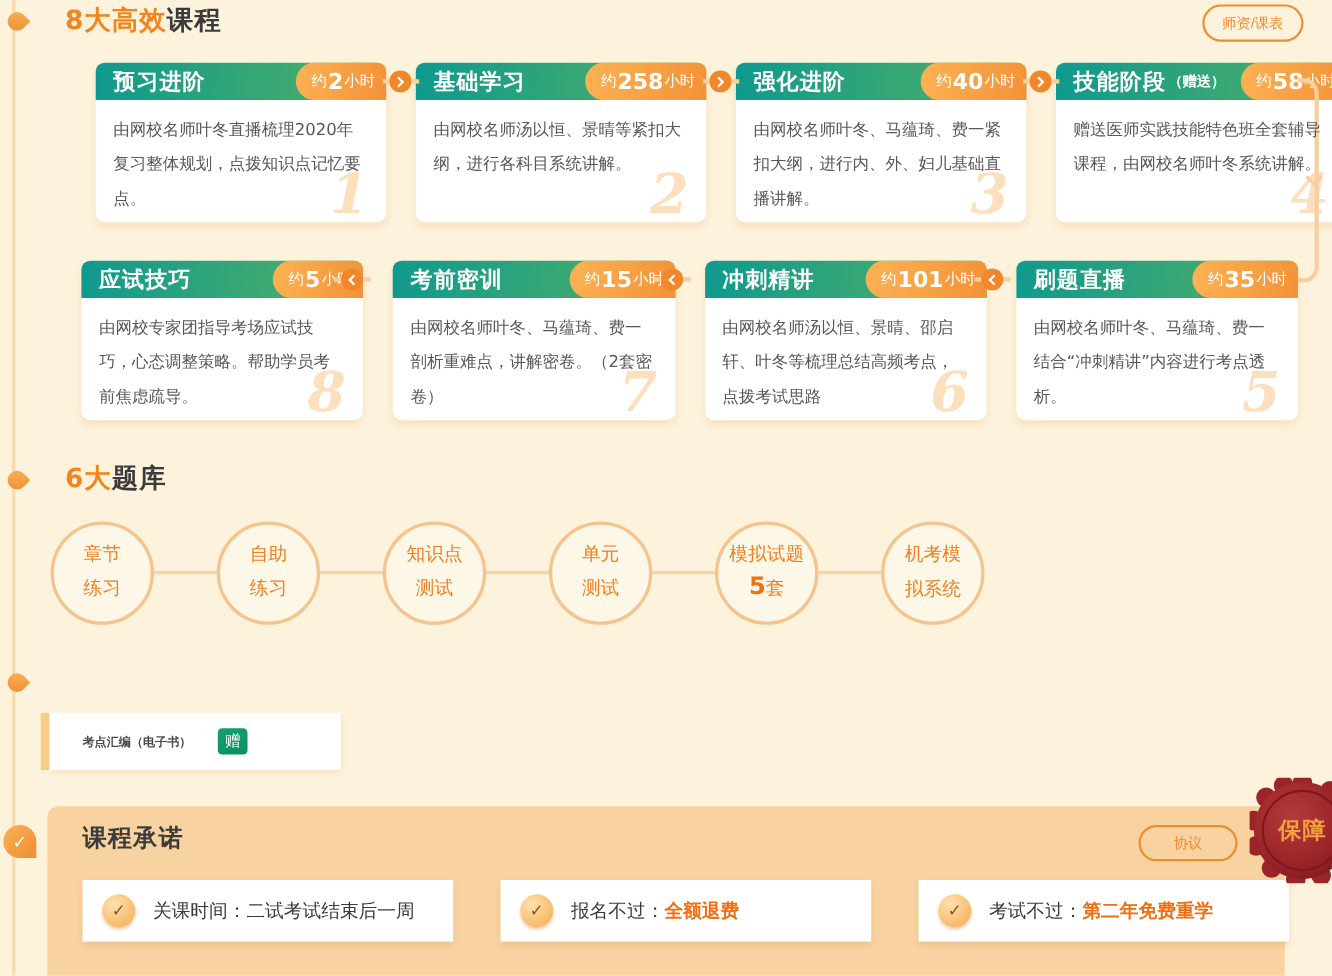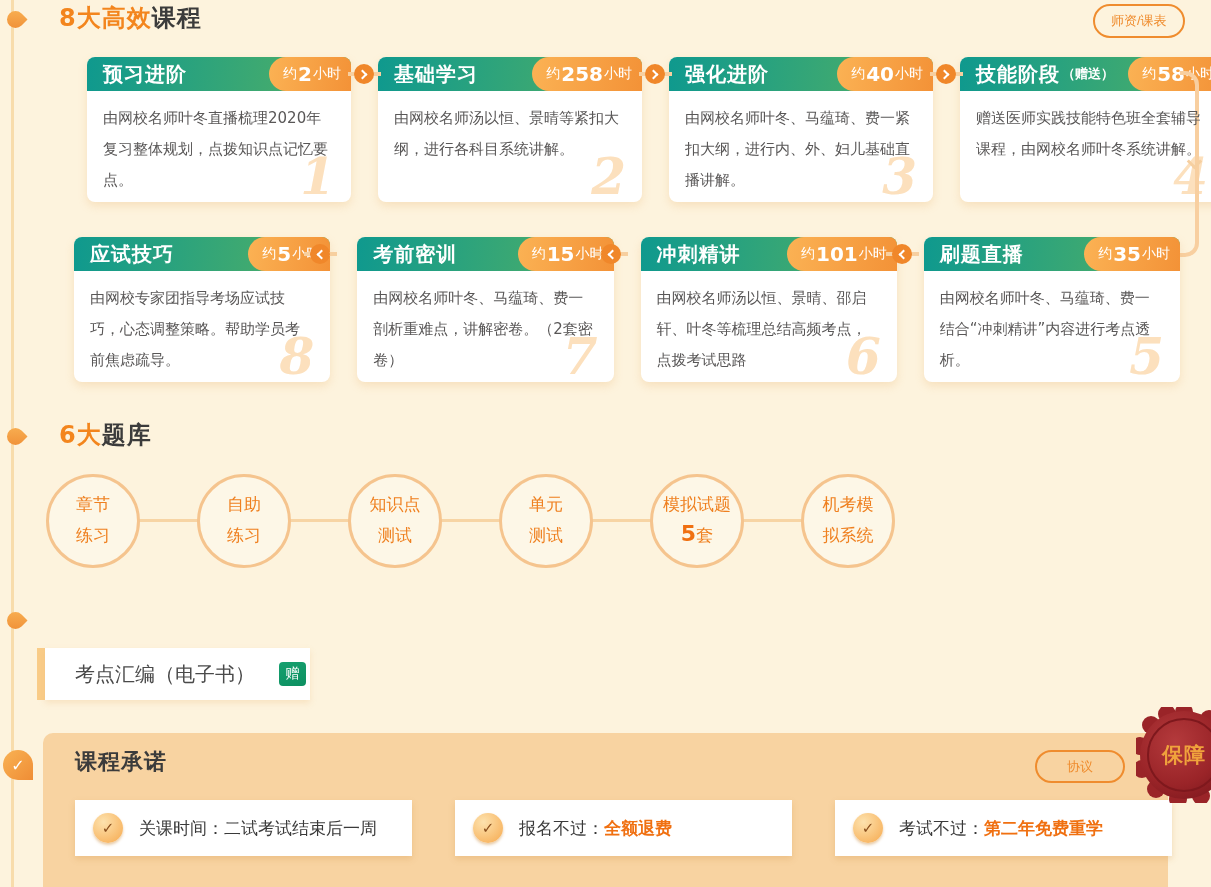--- a/index.html
+++ b/index.html
@@ -51,21 +51,21 @@
   .qb-line { position:absolute; left:93px; top:519px; width:755px; height:3px; background:#f7d4a4; }
   .qb-circle { position:absolute; top:474px; width:94px; height:94px; border:3px solid #f5c48e; border-radius:50%;
                background:#fdf7e7; display:flex; flex-direction:column; align-items:center; justify-content:center;
                color:#ef8020; font-size:17px; line-height:1.55; text-align:center; }
   .qb-circle .strong { color:#f07011; font-weight:bold; font-size:22px; }
 
   
   .mat-strip { position:absolute; left:37px; top:648px; width:8px; height:52px; background:#f9cc88; }
   .mat-card { position:absolute; left:45px; top:648px; width:265px; height:52px; background:#fff;
               box-shadow:0 3px 6px rgba(235,180,110,0.25); display:flex; align-items:center; padding-left:30px; }
-  .mat-label { font-size:20px; color:#4a4a4a; }
+  .mat-label { font-size:11px; color:#4a4a4a;font-weight:bold; }
   .gift-badge { margin-left:24px; width:27px; height:24px; border-radius:4px; color:#fff; font-size:14px;
                 background:linear-gradient(160deg,#16a06f,#0c8f60); display:flex; align-items:center; justify-content:center; }
 
   
   .panel { position:absolute; left:43px; top:733px; width:1125px; height:188px; background:#f8d3a1; border-radius:10px; }
   .panel-title { position:absolute; left:32px; top:14px; font-size:22px; font-weight:bold; color:#3b3b3b; letter-spacing:1px; }
   .check-leaf { position:absolute; left:3px; top:750px; width:30px; height:30px;
                 background:linear-gradient(135deg,#f9b254,#ef8d35); border-radius:50% 50% 0 50%;
                 display:flex; align-items:center; justify-content:center; color:#fff; font-size:16px; font-weight:bold; }
   .agree-btn { left:992px; top:17px; width:90px; height:33px; padding:0; border-radius:17px;
@@ -264,21 +264,21 @@
     <span><span class="strong"></span><span>测试</span></span>
   </div>
   <div class="qb-circle" style="left:499px;">
     <span>单元</span>
     <span><span class="strong"></span><span>测试</span></span>
   </div>
   <div class="qb-circle" style="left:650px;">
     <span>模拟试题</span>
     <span><span class="strong">5</span><span>套</span></span>
   </div>
-  <div class="qb-circle" style="left:801px;">
+  <div class="qb-circle" style="left:801px;font-family:Liberation Serif, serif;">
     <span>机考模</span>
     <span><span class="strong"></span><span>拟系统</span></span>
   </div>
 
   <div class="leaf" style="left:7px; top:612px;"></div>
   <div class="mat-strip"></div>
   <div class="mat-card">
     <span class="mat-label">考点汇编（电子书）</span>
     <span class="gift-badge">赠</span>
   </div>

